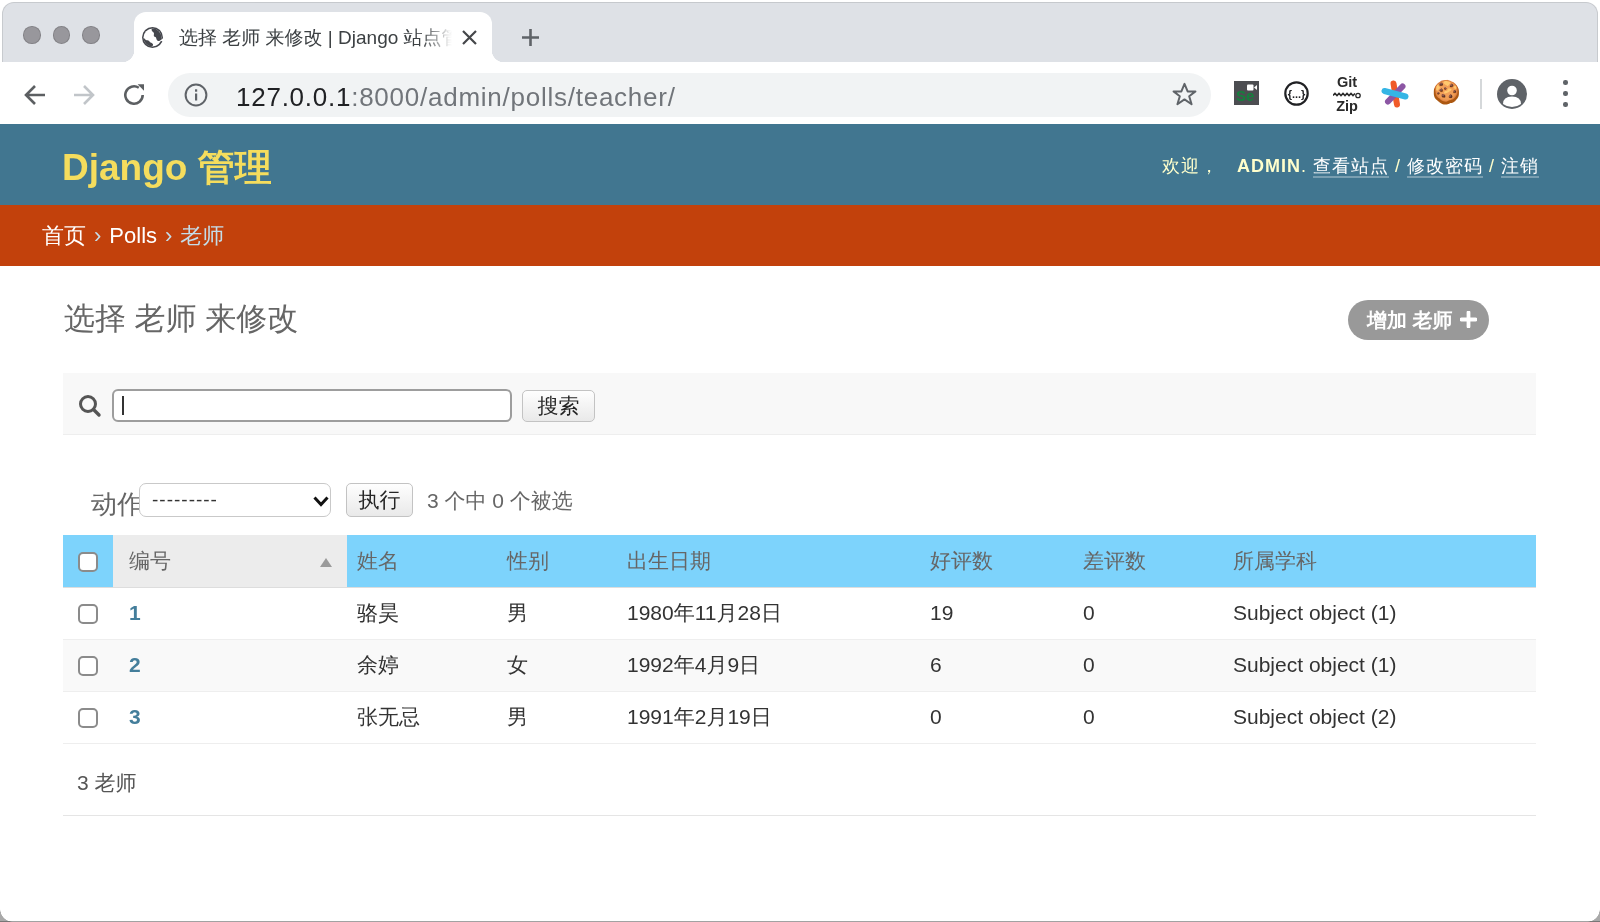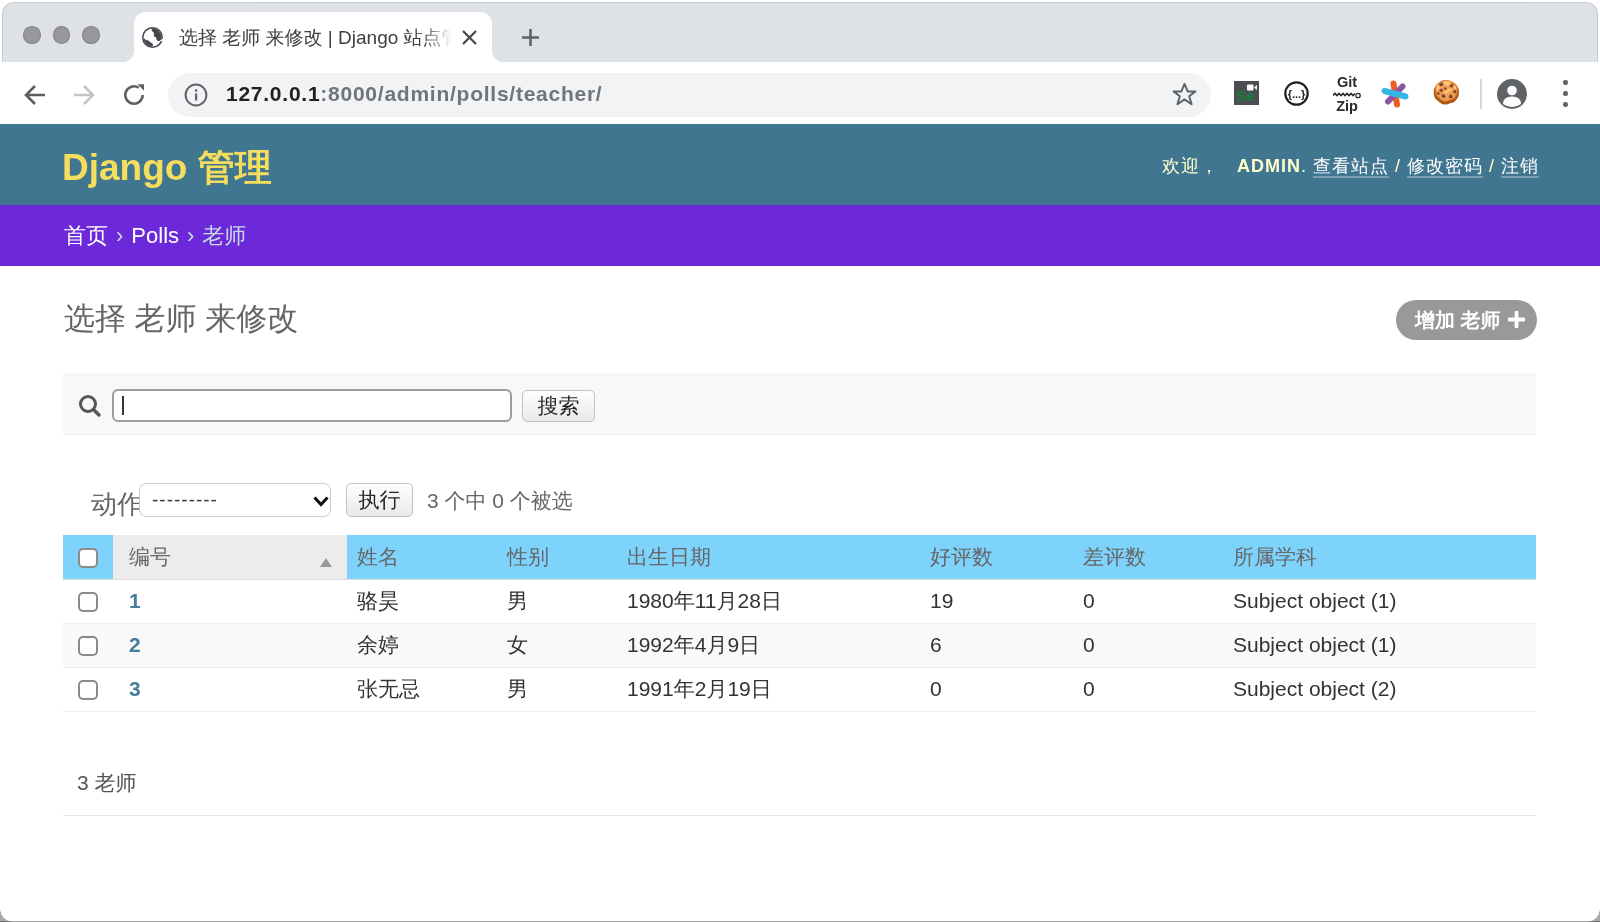--- a/index.html
+++ b/index.html
@@ -10,49 +10,49 @@
   
   .tabstrip { position:absolute; top:2px; left:2px; width:1596px; height:60px; background:#dee1e6; border-radius:12px 12px 0 0; border:1px solid rgba(0,0,0,0.10); border-bottom:none; }
   .dot { position:absolute; width:17.5px; height:17.5px; border-radius:50%; background:#98979c; top:23px; box-shadow:inset 0 0 0 1px rgba(0,0,0,0.14); }
   .tab { position:absolute; left:131px; top:9px; width:358px; height:51px; background:#fff; border-radius:12px 12px 0 0; }
   .tabfoot { position:absolute; bottom:0; width:12px; height:12px; }
   .tabfoot.l { left:119px; background:radial-gradient(circle at 0 0, transparent 12px, #fff 12.5px); }
   .tabfoot.r { left:489px; background:radial-gradient(circle at 12px 0, transparent 12px, #fff 12.5px); }
   .tabtitle { position:absolute; left:176px; top:22px; width:276px; height:26px; font-size:19px; color:#3c4043; white-space:nowrap; overflow:hidden; -webkit-mask-image:linear-gradient(90deg,#000 88%,transparent 99%); }
   .toolbar { position:absolute; top:62px; left:0; width:1600px; height:62px; background:#fff; }
   .urlpill { position:absolute; left:168px; top:73px; width:1043px; height:44px; border-radius:22px; background:#f1f3f4; }
-  .urltext { position:absolute; left:226px; top:82px; font-size:21px; color:#202124; letter-spacing:0.75px;font-weight:bold; }
+  .urltext { position:absolute; left:236px; top:82px; font-size:26px; color:#202124; letter-spacing:0.75px; }
 
   
   .djheader { position:absolute; top:124px; left:0; width:1600px; height:81px; background:#417690; }
   .brand { position:absolute; left:62px; top:143px; font-size:37px; font-weight:700; color:#f5dd5d; }
   .usertools { position:absolute; right:61px; top:154px; font-size:18px; font-weight:300; color:#ffc; letter-spacing:1px; }
   .usertools b { font-weight:700; }
   .usertools a { color:#fff; text-decoration:none; border-bottom:2px solid rgba(255,255,255,0.3); }
-  .crumbs { position:absolute; top:205px; left:0; width:1600px; height:61px; background:#6d28d9; color:#c4dce8; font-size:22px; line-height:61px; padding-left:64px; }
+  .crumbs { position:absolute; top:205px; left:0; width:1600px; height:61px; background:#c2410c; color:#c4dce8; font-size:22px; line-height:61px; padding-left:42px; }
   .crumbs a { color:#fff; font-weight:500; text-decoration:none; }
   .crumbs .sep { color:#c4dce8; padding:0 8px; font-weight:400; }
 
   h1.pagetitle { position:absolute; left:64px; top:298px; font-size:31px; font-weight:300; color:#666; }
-  .addbtn { position:absolute; left:1396px; top:300px; width:141px; height:40px; background:#999; border-radius:20px; color:#fff; font-size:20px; font-weight:700; line-height:40px; text-align:left; padding-left:19px; }
+  .addbtn { position:absolute; left:1348px; top:300px; width:141px; height:40px; background:#999; border-radius:20px; color:#fff; font-size:20px; font-weight:700; line-height:40px; text-align:left; padding-left:19px; }
 
   .searchbar { position:absolute; left:63px; top:373px; width:1473px; height:62px; background:#f8f8f8; border-bottom:1px solid #eee; }
   .searchinput { position:absolute; left:49px; top:16px; width:400px; height:33px; background:#fff; border:2px solid #9d9d9d; border-radius:6px; }
   .caret { position:absolute; left:8px; top:5px; width:2px; height:19px; background:#333; }
   .macbtn { background:linear-gradient(#fefefe,#e9e9e9); border:1px solid #c3c3c3; border-radius:5px; color:#262626; text-align:center; }
   .searchgo { position:absolute; left:459px; top:17px; width:73px; height:32px; font-size:21px; line-height:30px;text-align:center; }
 
   .actionrow { position:absolute; left:63px; top:483px; width:1473px; height:34px; }
   .actlabel { position:absolute; left:28px; top:4px; font-size:26px; color:#666; }
   .actselect { position:absolute; left:76px; top:0; width:192px; height:34px; background:#fff; border:1.5px solid #c9c9c9; border-radius:7px; font-size:19px; color:#333; line-height:31px; padding-left:12px; letter-spacing:1px; }
   .actgo { position:absolute; left:283px; top:0; width:67px; height:34px; font-size:21px; line-height:31px; }
   .actcount { position:absolute; left:364px; top:4px; font-size:21px; color:#666; }
 
   table.list { position:absolute; left:63px; top:535px; width:1473px; border-collapse:collapse; font-size:21px; color:#333; }
-  table.list th, table.list td { border-bottom:1px solid #eee; padding:0 0 0 10px; height:44px; text-align:left; font-weight:400; vertical-align:middle; }
+  table.list th, table.list td { border-bottom:1px solid #eee; padding:0 0 0 10px; height:52px; text-align:left; font-weight:400; vertical-align:middle; }
   thead th { background:#7dd3fc; color:#666; font-weight:500; border-bottom:1px solid #ddd !important; }
   thead th.sorted { background:#ececec; position:relative; }
   tr.odd td, tr.odd th { background:#fff; }
   tr.even td, tr.even th { background:#f9f9f9; }
   .cb { width:20px; height:20px; border:2px solid #8b8b8b; border-radius:5px; background:#fff; display:inline-block; vertical-align:middle; }
   a.rowlink { color:#447e9b; font-weight:700; text-decoration:none; }
   .paginator { position:absolute; left:77px; top:769px; font-size:21px; color:#555; }
   .footline { position:absolute; left:63px; top:815px; width:1473px; height:1px; background:#e5e5e5; }
 </style>
 </head>

